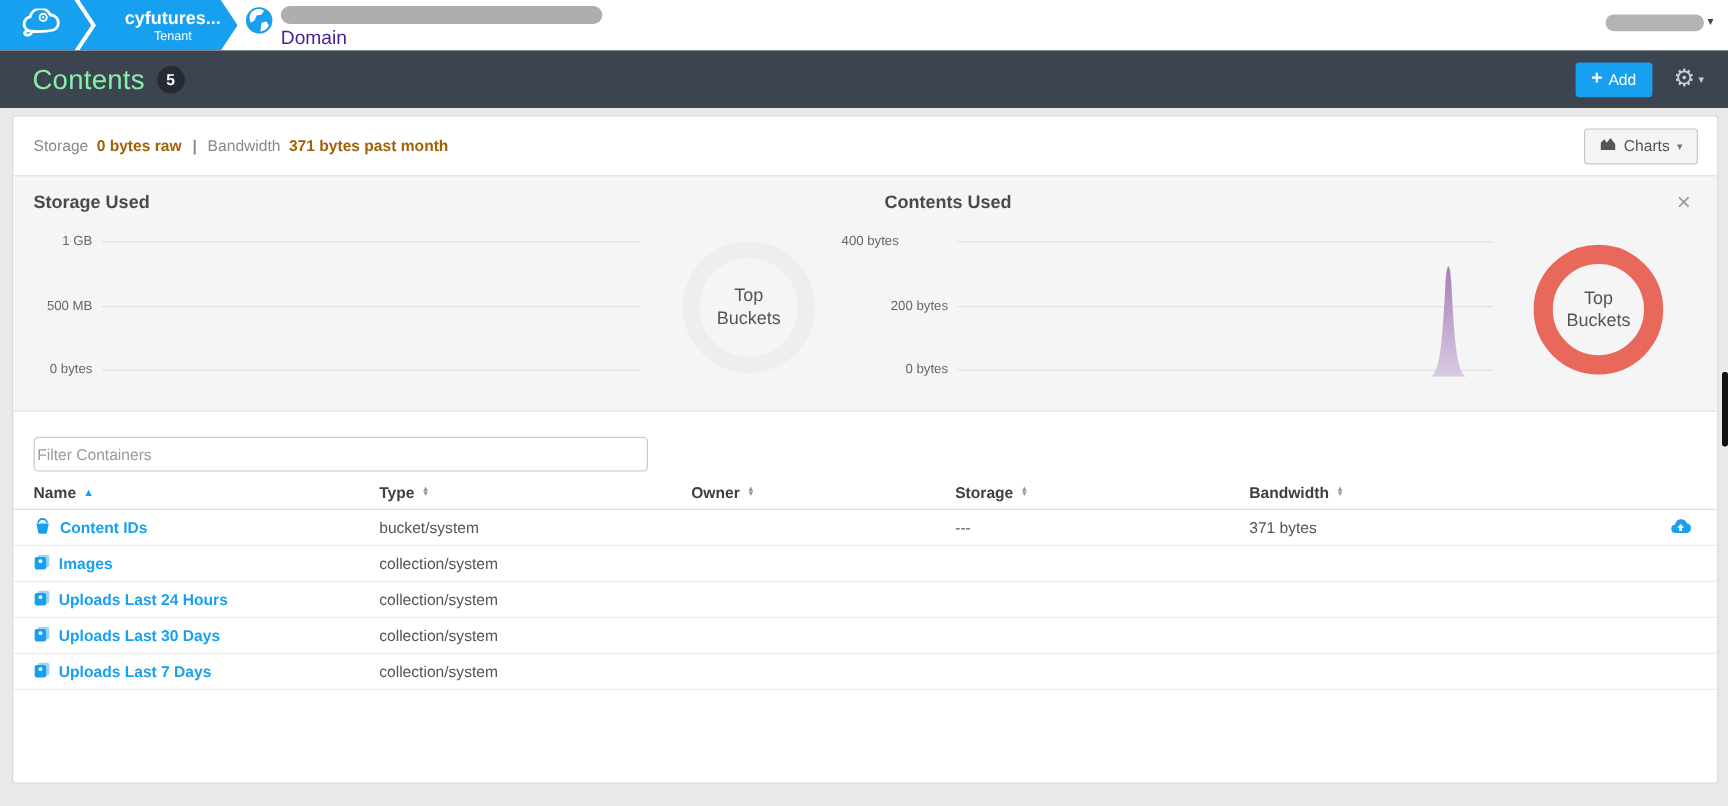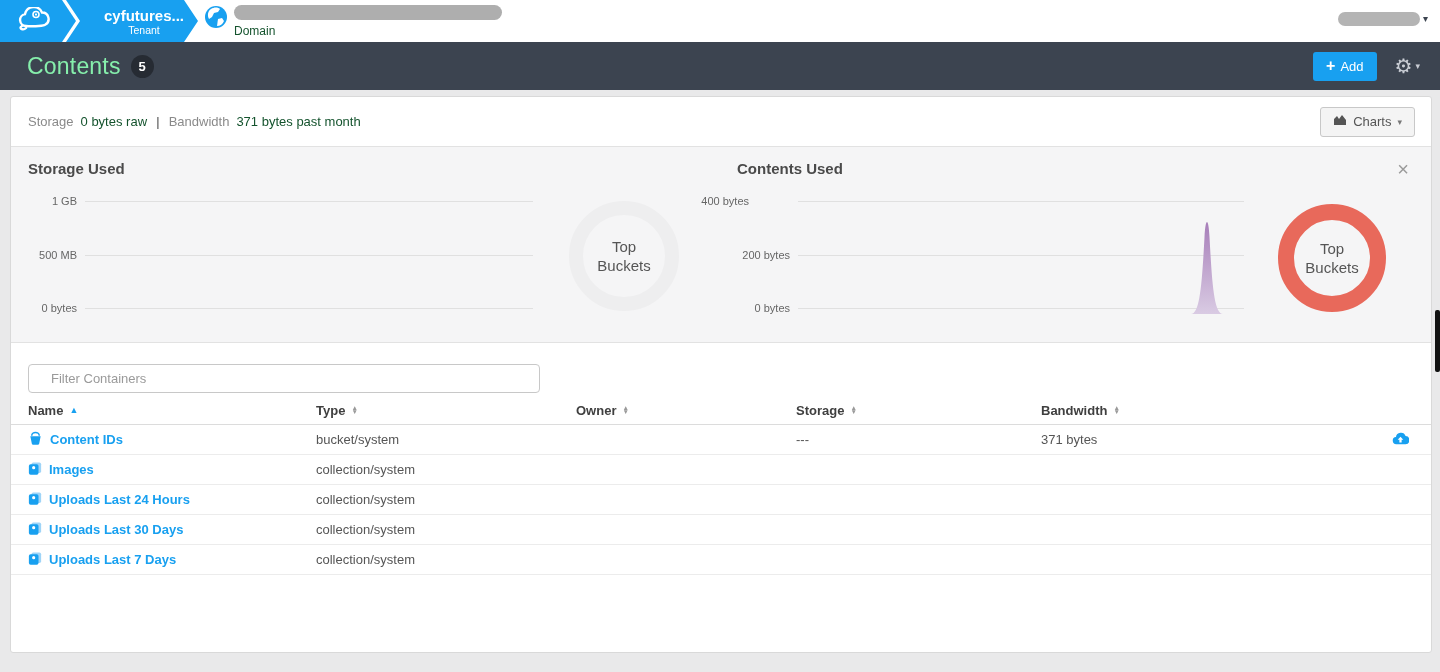--- a/index.html
+++ b/index.html
@@ -10,62 +10,62 @@
   .chev { position:absolute; top:0; height:42px; background:#18a0f0; }
   .chev-logo { left:0; width:76px; clip-path:polygon(0 0, calc(100% - 14px) 0, 100% 50%, calc(100% - 14px) 100%, 0 100%); display:flex; align-items:center; padding-left:16px; }
   .chev-tenant { left:66px; width:132px; clip-path:polygon(0 0, calc(100% - 14px) 0, 100% 50%, calc(100% - 14px) 100%, 0 100%, 14px 50%); display:flex; flex-direction:column; justify-content:center; padding-left:24px; color:#fff;text-align:center; }
   .tenant-name { font-size:15px; font-weight:bold; line-height:17px; }
   .tenant-sub { font-size:10.5px; line-height:12px; }
   .domain-group { position:absolute; left:204px; top:3px; display:flex; }
   .globe-wrap { margin-top:2px; }
   .domain-stack { margin-left:6px; display:flex; flex-direction:column; }
   .pill { background:#aeaeae; border-radius:9px; }
   .pill-domain { width:268px; height:15px; margin-top:2px; }
-  .domain-label { color:#14532d; font-size:12px; margin-top:4px; }
+  .domain-label { color:#4c1d95; font-size:16px; margin-top:4px; }
   .user-area { position:absolute; right:12px; top:12px; display:flex; align-items:center; }
   .pill-user { width:82px; height:14px; border-radius:7px; background:#b4b4b4; }
   .caret { font-size:10px; color:#3c4450; margin-left:3px; line-height:10px; }
 
   
   .appbar { position:relative; width:1440px; height:48px; background:#3c4450; display:flex; align-items:center; padding:0 14px 0 27px; }
   .app-title { color:#86efac; font-size:23px; font-weight:500; letter-spacing:.2px; }
   .count-badge { margin-left:10px; min-width:23px; height:23px; border-radius:12px; background:#262b33; color:#fff; font-size:13px; font-weight:bold; display:inline-flex; align-items:center; justify-content:center; padding:0 6px; }
   .appbar-right { margin-left:auto; display:flex; align-items:center; gap:18px; }
   .add-btn { background:#18a0f0; color:#fff; border:none; border-radius:3px; font-size:13px; height:29px; padding:0 13px; display:flex; align-items:center; gap:5px; cursor:pointer; font-family:inherit; }
   .add-plus { font-size:16px; font-weight:bold; line-height:16px; }
   .gear-group { display:flex; align-items:center; color:#c9cdd4; margin-right:6px; }
   .gear-glyph { font-size:20px; line-height:20px; }
   .gear-caret { font-size:9px; margin-left:3px; color:#c9cdd4; }
 
   
   .card { position:absolute; left:10px; top:96px; width:1422px; height:557px; background:#fff; border:1px solid #d9d9d9; border-radius:3px; overflow:hidden; }
 
   .summary-row { height:49px; display:flex; align-items:center; padding:0 16px 0 17px; font-size:13px; }
   .sum-label { color:#8a8a8a; }
-  .sum-value { color:#14532d; font-weight:normal; margin-left:7px; }
+  .sum-value { color:#a16207; font-weight:bold; margin-left:7px; }
   .sum-div { color:#8a8a8a; margin:0 9px; font-weight:bold; }
   .charts-btn { margin-left:auto; background:#f4f4f4; border:1px solid #c8c8c8; border-radius:3px; height:30px; padding:0 12px; display:flex; align-items:center; gap:6px; font-size:13px; color:#555; cursor:pointer; font-family:inherit; }
   .charts-btn .caret2 { font-size:9px; color:#777; }
 
   
   .charts-panel { position:relative; width:100%; height:197px; background:#f5f5f6; border-top:1px solid #e2e2e2; border-bottom:1px solid #e2e2e2; }
   .chart-title { position:absolute; font-size:15px; font-weight:bold; color:#4a4a4a; top:13px; }
   .t-storage { left:17px; }
   .t-bandwidth { left:726px; }
   .close-x { position:absolute; right:22px; top:12px; font-size:20px; color:#9a9a9a; line-height:20px; cursor:pointer; }
   .tick-label { position:absolute; font-size:11px; color:#666; text-align:right; width:66px; transform:translateY(-6px); }
   .grid-line { position:absolute; height:1px; background:#e0e0e0; }
   .ghost-donut { position:absolute; left:558px; top:54px; width:110px; height:110px; border-radius:50%; border:14px solid rgba(130,130,130,0.055); display:flex; align-items:center; justify-content:center; }
   .donut-label { width:66px; text-align:center; font-size:15px; color:#555; line-height:19px; }
   .red-donut { position:absolute; left:1267px; top:57px; width:108px; height:108px; border-radius:50%; border:16px solid #e8695b; display:flex; align-items:center; justify-content:center; }
   .spike { position:absolute; left:1180px; top:64px; }
 
   
   .filter-row { padding:21px 17px 0 17px; }
-  .filter-input { width:512px; height:29px; border:1px solid #c8c8c8; border-radius:4px; padding:0 22px; font-size:13px; color:#444; font-family:inherit; background:#fff; }
+  .filter-input { width:512px; height:29px; border:1px solid #c8c8c8; border-radius:4px; padding:0 2px; font-size:13px; color:#444; font-family:inherit; background:#fff; }
   .filter-input::placeholder { color:#9a9a9a; }
 
   .grid-row { display:grid; grid-template-columns:288px 260px 220px 245px 350px 1fr; align-items:center; padding-left:17px; }
   .thead { margin-top:3px; height:29px; border-bottom:1px solid #dcdcdc; font-size:13px; font-weight:bold; color:#3f3f3f; }
   .th { display:flex; align-items:center; gap:6px; cursor:pointer; }
   .sort-asc { color:#18a0f0; font-size:9px; }
   .sort-both { display:flex; flex-direction:column; color:#9a9a9a; font-size:6.5px; line-height:4.5px; }
   .trow { height:30px; border-bottom:1px solid #ececec; font-size:13px; color:#555; }
   .name-cell { display:flex; align-items:center; gap:7px; }
   .name-link { color:#18a0f0; font-weight:bold; text-decoration:none; font-size:13px; }

